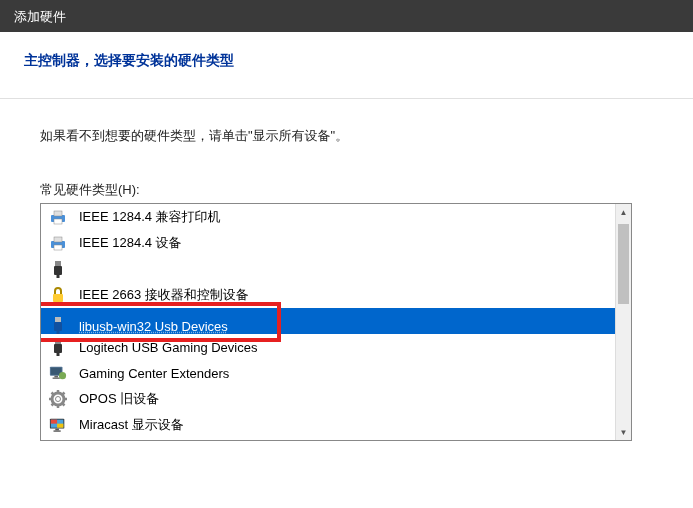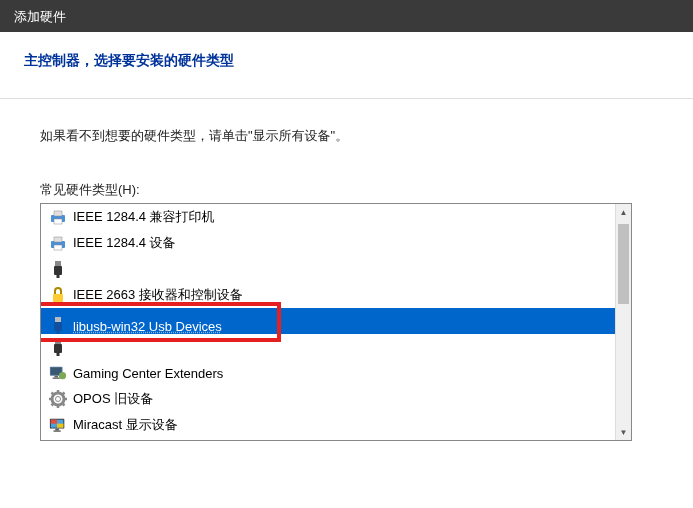--- a/index.html
+++ b/index.html
@@ -78,21 +78,21 @@
       font-size: 8px;
       color: #555;
     }
     .scroll-arrow.up { top: 0; }
     .scroll-arrow.down { bottom: 0; }
     .list-item {
       height: 26px;
       display: flex;
       align-items: center;
       padding-left: 8px;
-      gap: 6px;
+      gap: 12px;
       color: #000;
       white-space: nowrap;
     }
     .list-item.selected {
       background: #0066cc;
       color: #fff;
       align-items: flex-end;
     }
     .list-item.selected .item-label {
       text-decoration: underline dotted rgba(255,255,255,0.5);
@@ -183,20 +183,21 @@
           <span class="item-label">libusb-win32 Usb Devices</span>
         </div>
         <div class="list-item">
           <span class="icon">
             <svg width="14" height="18" viewBox="0 0 14 18">
               <rect x="4" y="1" width="6" height="5" fill="#888"></rect>
               <rect x="3" y="6" width="8" height="9" fill="#333" rx="1"></rect>
               <rect x="5.5" y="15" width="3" height="3" fill="#333"></rect>
             </svg>
           </span>
+          <span class="item-label">Logitech USB Gaming Devices</span>
         </div>
         <div class="list-item">
           <span class="icon">
             <svg width="20" height="16" viewBox="0 0 20 16">
               <rect x="1" y="1" width="14" height="10" fill="#5a7a9a" rx="1"></rect>
               <rect x="2" y="2" width="12" height="8" fill="#395873"></rect>
               <rect x="6" y="11" width="4" height="2" fill="#666"></rect>
               <rect x="4" y="13" width="8" height="1.5" fill="#666"></rect>
               <circle cx="15" cy="11" r="4" fill="#7aaa55"></circle>
             </svg>

